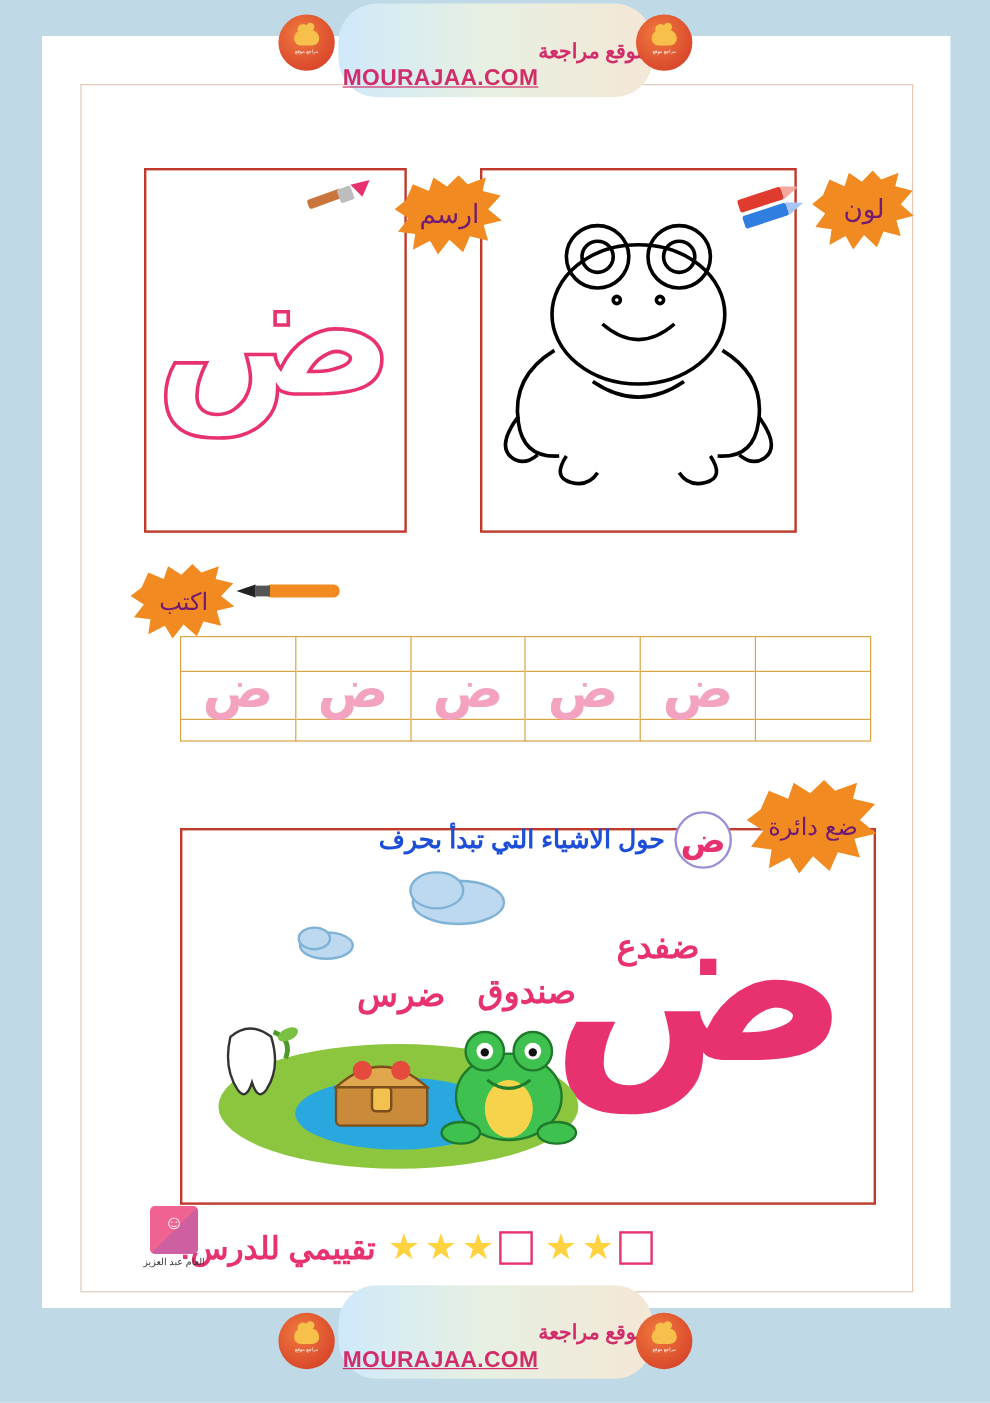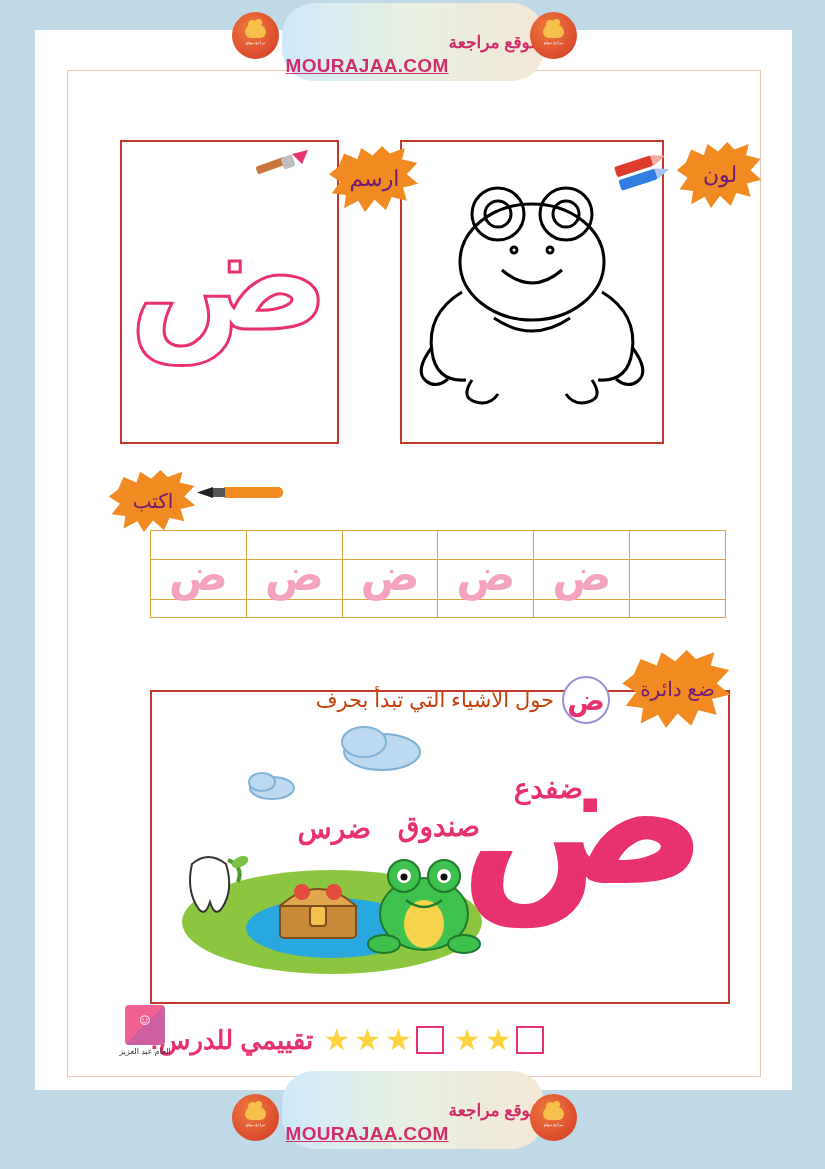--- a/index.html
+++ b/index.html
@@ -94,21 +94,21 @@
     position:absolute;right:20px;top:35px;font-size:185px;color:#e8326f;font-weight:bold;line-height:1;
     font-family:"DejaVu Sans", sans-serif;
   }
   .word-label{position:absolute;color:#e8326f;font-size:28px;font-weight:bold;}
 
   
   .circle-instr{
     position:absolute;left:245px;top:648px;width:330px;height:44px;display:flex;align-items:center;justify-content:flex-start;gap:8px;
     z-index:8;
   }
-  .circle-instr .txt{font-size:21px;color:#c2410c;font-weight:normal;white-space:nowrap;}
+  .circle-instr .txt{font-size:21px;color:#1d4ed8;font-weight:bold;white-space:nowrap;}
   .circle-instr .ring{
     width:44px;height:44px;border-radius:50%;border:2px solid #9b8fd6;display:flex;align-items:center;justify-content:center;
     background:#fff;color:#e8326f;font-size:28px;font-weight:bold;font-family:"DejaVu Sans", sans-serif;
   }
 
   
   .eval-row{position:absolute;left:115px;top:988px;width:576px;height:44px;display:flex;flex-direction:row-reverse;align-items:center;gap:10px;}
   .eval-label{color:#e8326f;font-size:26px;font-weight:bold;}
   .star{color:#ffd23f;font-size:30px;line-height:1;}
   .chkbox{width:24px;height:24px;border:2px solid #e8326f;background:#fff;display:inline-block;}

